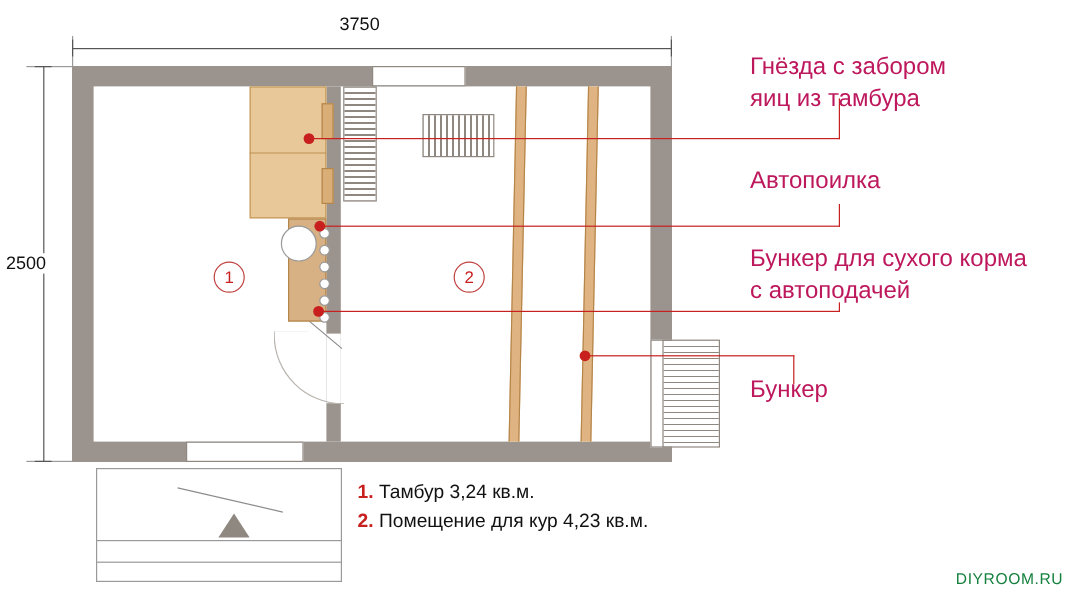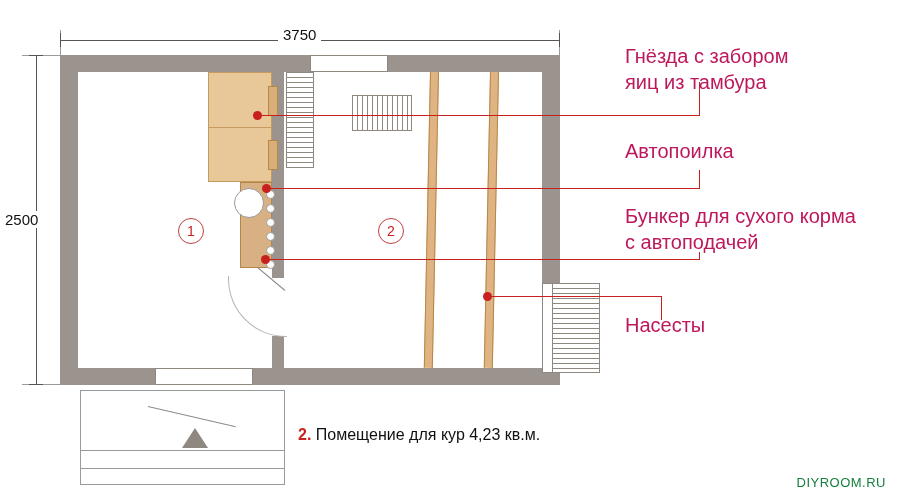--- a/index.html
+++ b/index.html
@@ -313,21 +313,21 @@
 <body>
 
 <div id="root">
 
 
   <div class="abs ext-line" style="left:60px; top:30px; height:26px;"></div>
   <div class="abs ext-line" style="left:559px; top:30px; height:26px;"></div>
   <div class="abs dim-line-h" style="left:60px; top:40px; width:500px;"></div>
   <div class="abs tick-v" style="left:60px; top:33px; height:14px;"></div>
   <div class="abs tick-v" style="left:559px; top:33px; height:14px;"></div>
-  <div class="abs dim-label" style="left:278px; top:26px;">3750</div>
+  <div class="abs dim-label" style="left:278px; top:12px;">3750</div>
 
   <div class="abs ext-line-h" style="left:22px; top:55px; width:40px;"></div>
   <div class="abs ext-line-h" style="left:22px; top:384px; width:40px;"></div>
   <div class="abs dim-line-v" style="left:36px; top:55px; height:330px;"></div>
   <div class="abs tick-h" style="left:29px; top:55px; width:14px;"></div>
   <div class="abs tick-h" style="left:29px; top:384px; width:14px;"></div>
   <div class="abs dim-label" style="left:0px; top:211px;">2500</div>
 
   <div class="abs" id="plan-outer"></div>
   <div class="abs" id="plan-inner"></div>
@@ -384,22 +384,26 @@
 
   <div class="abs leader-dot" style="left:261px; top:255px;"></div>
   <div class="abs leader" style="left:265px; top:259px; width:435px;"></div>
   <div class="abs leader-v" style="left:699px; top:252px; height:8px;"></div>
   <div class="abs callout-text" style="left:625px; top:204px; width:265px;">Бункер для сухого корма
 с автоподачей</div>
 
   <div class="abs leader-dot" style="left:483px; top:292px;"></div>
   <div class="abs leader" style="left:487px; top:296px; width:175px;"></div>
   <div class="abs leader-v" style="left:661px; top:296px; height:24px;"></div>
-  <div class="abs callout-text" style="left:625px; top:313px; width:260px;">Насесты</div>
-
+  <div class="abs callout-text" style="left:625px; top:313px; width:260px;">Бункер</div>
+
+  <div class="abs legend-row" style="left:298px; top:400px;">
+    <span class="legend-num">1.</span>
+    <span>Тамбур 3,24 кв.м.</span>
+  </div>
   <div class="abs legend-row" style="left:298px; top:424px;">
     <span class="legend-num">2.</span>
     <span>Помещение для кур 4,23 кв.м.</span>
   </div>
 
   <div class="abs" id="watermark">DIYROOM.RU</div>
 
 </div>
 
 </body></html>

